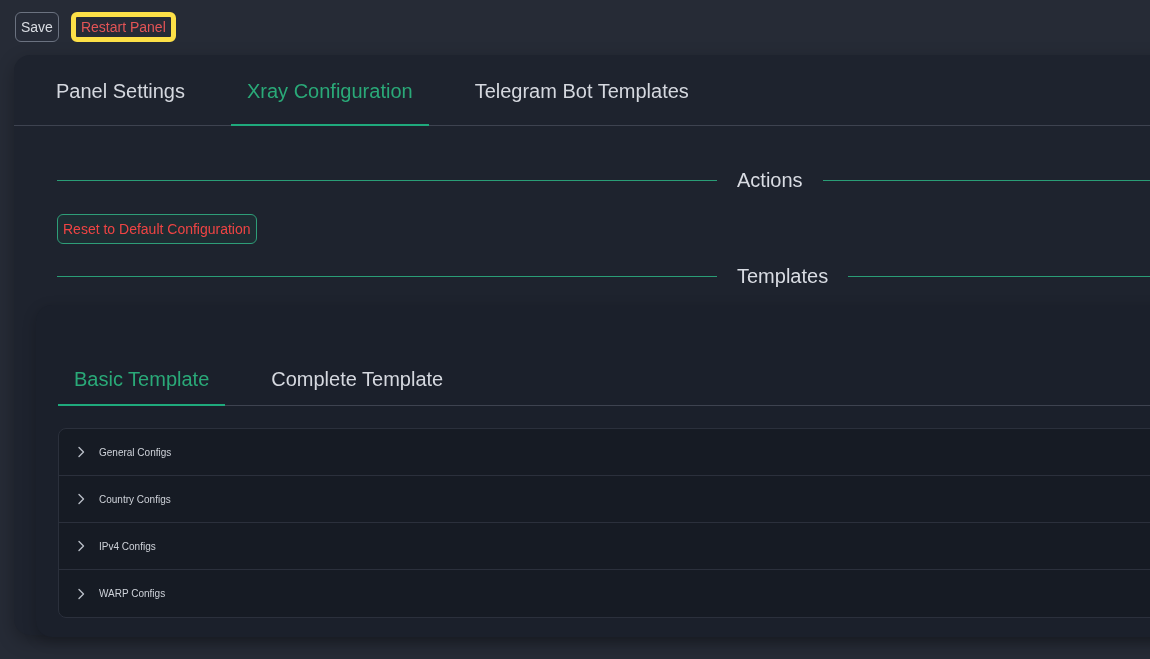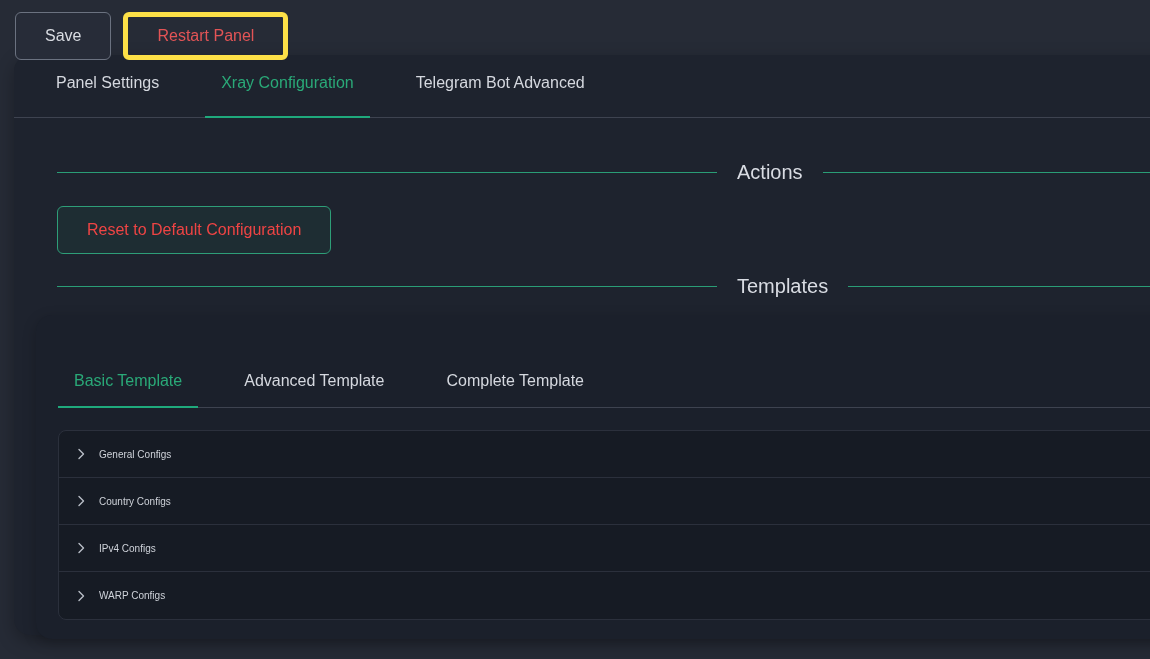--- a/index.html
+++ b/index.html
@@ -16,24 +16,24 @@
     height: 55px;
     padding: 12px 0 0 15px;
     display: flex;
     gap: 12px;
     align-items: flex-start;
   }
   .btn {
     display: inline-flex;
     align-items: center;
     justify-content: center;
-    height: 48px;
-    padding: 0 29px;
+    height: 30px;
+    padding: 0 5px;
     border-radius: 6px;
-    font-size: 16px;
+    font-size: 14px;
     cursor: pointer;
     background: transparent;
     white-space: nowrap;
   }
   .btn-save {
     border: 1px solid #6b7280;
     color: #d9dce2;
     background: #272c38;
   }
   .btn-restart {
@@ -54,25 +54,26 @@
   
   .tabs-row {
     display: flex;
     border-bottom: 1px solid #3e4350;
   }
   .outer-tabs { padding: 18px 0 0 26px; }
   .tab {
     position: relative;
     padding: 0 16px 24px 16px;
     margin-right: 30px;
-    font-size: 16px;
+    font-size: 20px;
     line-height: 20px;
     color: #d5d8df;
     cursor: pointer;
     white-space: nowrap;
+    margin-top: 8px;
   }
   .tab.active { color: #2aa978; }
   .tab.active::after {
     content: "";
     position: absolute;
     left: 0; right: 0; bottom: -1px;
     height: 2px;
     background: #1fa97c;
   }
 
@@ -157,21 +158,21 @@
 <div class="topbar">
   <button class="btn btn-save">Save</button>
   <button class="btn btn-restart">Restart Panel</button>
 </div>
 
 <div class="outer-card">
 
   <div class="tabs-row outer-tabs">
     <div class="tab">Panel Settings</div>
     <div class="tab active">Xray Configuration</div>
-    <div class="tab">Telegram Bot Advanced</div>
+    <div class="tab">Telegram Bot Templates</div>
   </div>
 
   <div class="card-content">
 
     
     <div class="divider divider-actions">
       <span class="d-line d-left"></span>
       <span class="d-title">Actions</span>
       <span class="d-line d-right"></span>
     </div>
@@ -184,21 +185,20 @@
       <span class="d-line d-left"></span>
       <span class="d-title">Templates</span>
       <span class="d-line d-right"></span>
     </div>
 
     
     <div class="inner-card">
 
       <div class="tabs-row inner-tabs">
         <div class="tab active">Basic Template</div>
-        <div class="tab">Advanced Template</div>
         <div class="tab">Complete Template</div>
       </div>
 
       <div class="collapse">
 
         <div class="collapse-panel">
           <span class="chev">
             <svg width="12" height="12" viewBox="0 0 12 12" fill="none">
               <path d="M4 1.5 L8.5 6 L4 10.5" stroke="currentColor" stroke-width="1.4" stroke-linecap="round" stroke-linejoin="round"></path>
             </svg>

